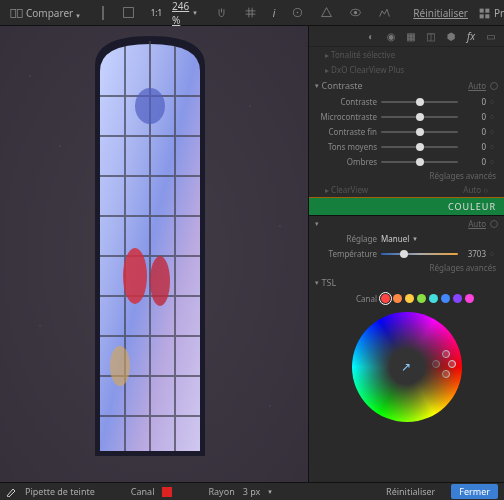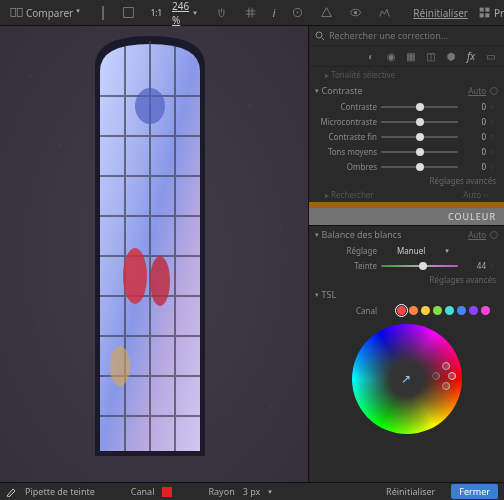--- a/index.html
+++ b/index.html
@@ -1,19 +1,19 @@
 <!DOCTYPE html>
 <html><head>
 <meta charset="utf-8">
 <style>
   * { box-sizing: border-box; margin: 0; padding: 0; font-family: -apple-system, system-ui, sans-serif; }
   body { background: #1a1a1a; color: #aaa; font-size: 10px; width: 504px; height: 500px; overflow: hidden; }
   
   .top-toolbar { height: 26px; background: #2a2a2a; display: flex; align-items: center; padding: 0 4px; gap: 4px; border-bottom: 1px solid #111; }
-  .top-toolbar .btn { color: #aaa; padding: 2px 6px; display: flex; align-items: flex-start; gap: 3px; cursor: pointer; }
+  .top-toolbar .btn { color: #aaa; padding: 2px 6px; display: flex; align-items: flex-end; gap: 3px; cursor: pointer; }
   .top-toolbar .sep { width: 1px; height: 16px; background: #444; margin: 0 2px; }
   .icon-sq { width: 14px; height: 14px; display: inline-block; }
   .blue-sq { background: #3b7fd4; }
   .dark-sq { background: #444; border: 1px solid #666; }
   .zoom { color: #ccc; text-decoration: underline; }
   .spacer { flex: 1; }
   .small-icon { width: 13px; height: 13px; opacity: 0.7; }
   .link-txt { color: #999; text-decoration: underline; cursor: pointer; }
   
   .main { display: flex; height: 456px; }
@@ -28,32 +28,32 @@
   .search-row input { flex: 1; background: transparent; border: none; color: #888; font-size: 9px; }
   
   .tab-icons { display: flex; justify-content: flex-end; gap: 6px; padding: 3px 6px; border-bottom: 1px solid #222; }
   .tab-icons span { width: 14px; height: 14px; display: flex; align-items: center; justify-content: center; opacity: 0.6; }
   
   .section-hdr { display: flex; align-items: center; padding: 2px 6px; font-size: 9px; color: #888; }
   .section-hdr .tri { margin-right: 3px; font-size: 7px; }
   .section-hdr .auto { margin-left: auto; color: #666; font-size: 8px; text-decoration: underline; }
   .section-hdr .tog { width: 8px; height: 8px; border: 1px solid #555; border-radius: 50%; margin-left: 4px; }
   
-  .section-banner { background: #737373; color: #ddd; text-align: right; padding: 2px 8px; font-size: 9px; letter-spacing: 1px; border-top: 6px solid #a16207; border-bottom: 1px solid #111; }
+  .section-banner { background: #15803d; color: #ddd; text-align: right; padding: 2px 8px; font-size: 9px; letter-spacing: 1px; border-top: 1px solid #a16207; border-bottom: 1px solid #111; }
   
   .slider-row { display: flex; align-items: center; padding: 1px 6px; gap: 4px; height: 15px; }
   .slider-row .lbl { width: 62px; text-align: right; font-size: 8px; color: #888; }
   .slider-row .track { flex: 1; height: 2px; background: #555; position: relative; border-radius: 1px; }
   .slider-row .track.grad-temp { background: linear-gradient(90deg, #2a5fb4, #aaa, #e8a23a); }
   .slider-row .track.grad-tint { background: linear-gradient(90deg, #3a9a3a, #aaa, #c04fc0); }
   .slider-row .thumb { position: absolute; width: 8px; height: 8px; background: #ddd; border-radius: 50%; top: -3px; transform: translateX(-50%); }
   .slider-row .val { width: 24px; text-align: right; font-size: 8px; color: #aaa; }
   .slider-row .reset { width: 8px; font-size: 7px; color: #555; }
   
-  .kv-row { display: flex; align-items: center; padding: 2px 6px; gap: 20px; font-size: 8px; }
+  .kv-row { display: flex; align-items: center; padding: 2px 6px; gap: 4px; font-size: 8px; }
   .kv-row .lbl { width: 62px; text-align: right; color: #888; }
   .kv-row .val { color: #ccc; }
   
   .adv { text-align: right; padding: 1px 8px; font-size: 8px; color: #666; }
   
   .hue-dots { display: flex; gap: 3px; align-items: center; }
   .hue-dots .dot { width: 9px; height: 9px; border-radius: 50%; }
   .hue-dots .dot.sel { outline: 1px solid #fff; outline-offset: 1px; }
   
   .color-wheel-wrap { display: flex; justify-content: center; padding: 6px 0; }
@@ -194,38 +194,32 @@
           <circle cx="60" cy="120" r="1"></circle>
           <circle cx="250" cy="80" r="1"></circle>
         <circle cx="280" cy="200" r="1"></circle>
           <circle cx="40" cy="300" r="1"></circle>
           <circle cx="270" cy="380" r="1"></circle>
       </g>
     </svg>
   </div>
 
   <div class="right-panel">
-    <div class="search-row">
-      <svg width="10" height="10">
-          <circle cx="4" cy="4" r="3" fill="none" stroke="#888"></circle>
-          <line x1="7" y1="7" x2="9" y2="9" stroke="#888"></line>
-        </svg>
-      <input placeholder="Rechercher une correction..." style="">
-    </div>
     <div class="tab-icons">
       <span>◐</span>
       <span>◉</span>
       <span>▦</span>
       <span>◫</span>
       <span>⬢</span>
       <span style="font-style:italic;opacity:1">fx</span>
       <span>▭</span>
     </div>
 
     <div class="dim-row">▸ <span>Tonalité sélective</span></div>
+    <div class="dim-row">▸ <span>DxO ClearView Plus</span></div>
 
     <div class="section-hdr">
       <span class="tri">▾</span>
         <span>Contraste</span>
       <span class="auto">Auto</span>
         <span class="tog"></span>
     </div>
     <div class="slider-row">
         <span class="lbl">Contraste</span>
         <span class="track">
@@ -261,41 +255,40 @@
     <div class="slider-row">
         <span class="lbl">Ombres</span>
         <span class="track">
           <span class="thumb" style="left:50%"></span>
         </span>
         <span class="val">0</span>
         <span class="reset">○</span>
       </div>
     <div class="adv">Réglages avancés</div>
 
-    <div class="dim-row">▸ <span>Rechercher</span> <span style="float:right">Auto ○</span></div>
+    <div class="dim-row">▸ <span>ClearView</span> <span style="float:right">Auto ○</span></div>
 
     <div class="section-banner">COULEUR</div>
 
     <div class="section-hdr">
       <span class="tri">▾</span>
-        <span>Balance des blancs</span>
       <span class="auto">Auto</span>
         <span class="tog"></span>
     </div>
     <div class="kv-row">
         <span class="lbl">Réglage</span>
         <span class="val">Manuel</span> 
         <span style="font-size:7px">▾</span>
       </div>
     <div class="slider-row">
-        <span class="lbl">Teinte</span>
-        <span class="track grad-tint">
-          <span class="thumb" style="left:55%"></span>
-        </span>
-        <span class="val">44</span>
+        <span class="lbl">Température</span>
+        <span class="track grad-temp">
+          <span class="thumb" style="left:30%"></span>
+        </span>
+        <span class="val">3703</span>
         <span class="reset">○</span>
       </div>
     <div class="adv">Réglages avancés</div>
 
 
     <div class="section-hdr">
         <span class="tri">▾</span>
         <span>TSL</span>
       </div>
     <div class="kv-row">

